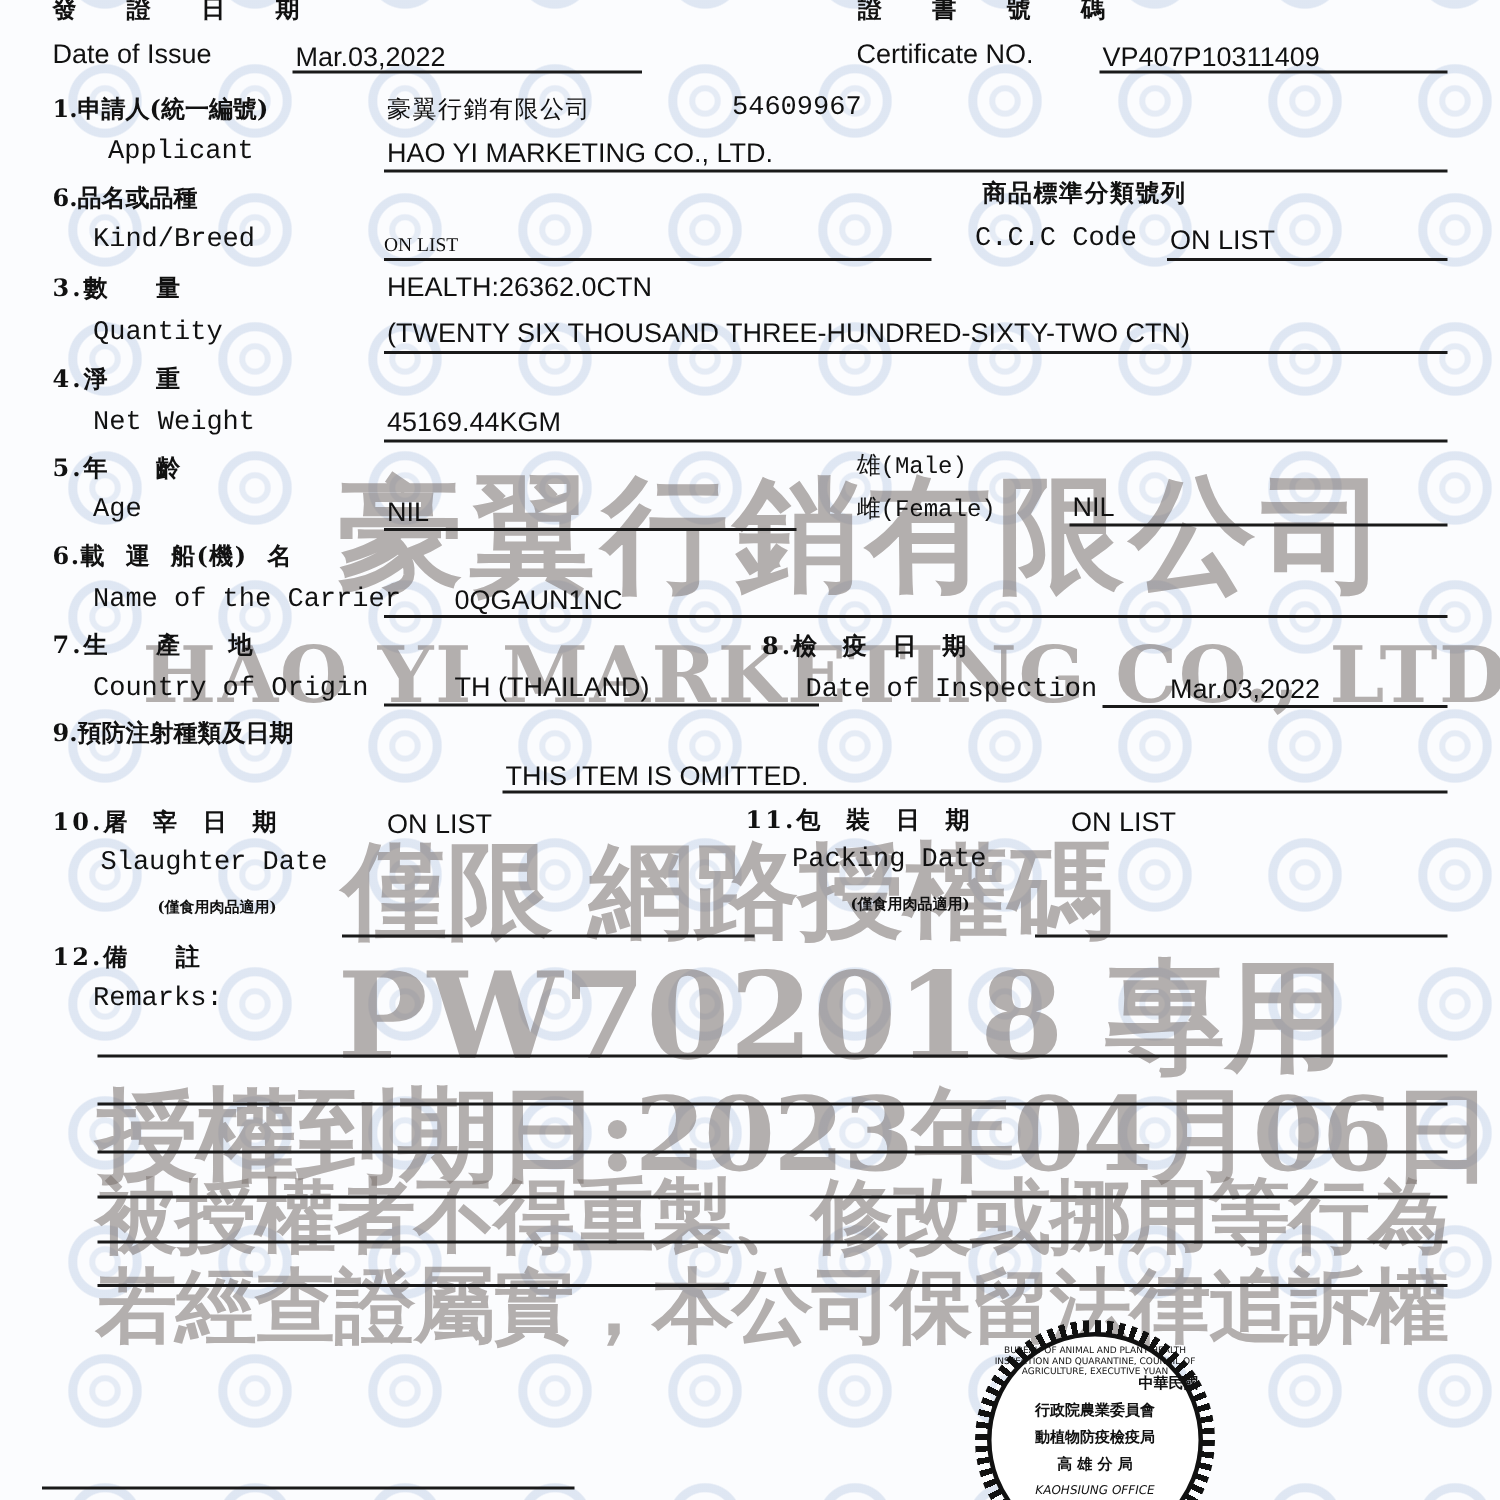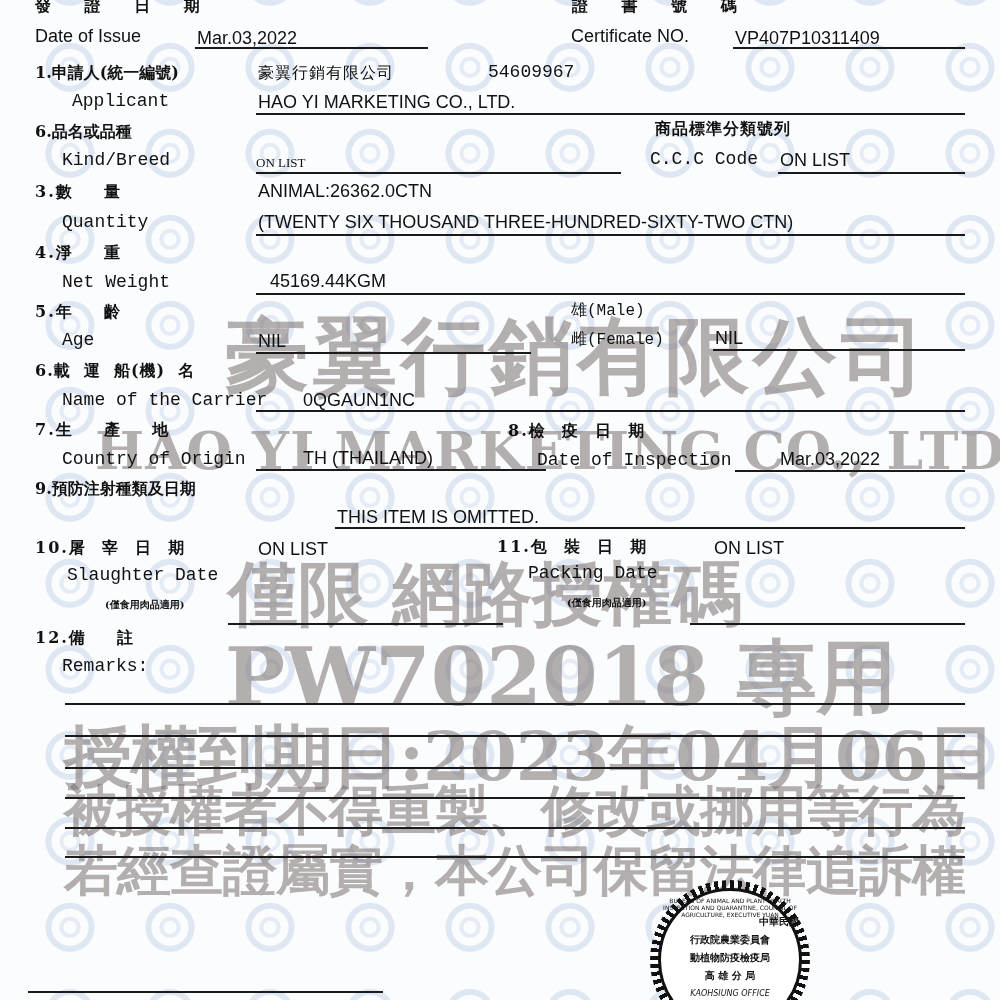--- a/index.html
+++ b/index.html
@@ -62,28 +62,28 @@
   <div class="t zh" style="left:35px;top:122px;letter-spacing:0;">6.品名或品種</div>
   <div class="t zh" style="left:655px;top:119px;letter-spacing:1px;">商品標準分類號列</div>
   <div class="t en-serif" style="left:62px;top:150px;">Kind/Breed</div>
   <div class="t" style="left:256px;top:155px;font-family:'Liberation Serif',serif;font-size:13px;">ON LIST</div>
   <div class="line" style="left:256px;top:172px;width:365px;"></div>
   <div class="t en-serif" style="left:650px;top:149px;">C.C.C Code</div>
   <div class="t val" style="left:780px;top:150px;">ON LIST</div>
   <div class="line" style="left:778px;top:172px;width:187px;"></div>
 
   <div class="t zh" style="left:35px;top:182px;"><span style="white-space:pre;">3.數    量</span></div>
-  <div class="t val" style="left:258px;top:181px;">ANIMAL:26362.0CTN</div>
+  <div class="t val" style="left:258px;top:181px;">HEALTH:26362.0CTN</div>
   <div class="t en-serif" style="left:62px;top:212px;">Quantity</div>
   <div class="t val" style="left:258px;top:212px;">(TWENTY SIX THOUSAND THREE-HUNDRED-SIXTY-TWO CTN)</div>
   <div class="line" style="left:256px;top:234px;width:709px;"></div>
 
   <div class="t zh" style="left:35px;top:243px;white-space:pre;">4.淨    重</div>
   <div class="t en-serif" style="left:62px;top:272px;">Net Weight</div>
-  <div class="t val" style="left:258px;top:271px;margin-left:12px;">45169.44KGM</div>
+  <div class="t val" style="left:258px;top:271px;">45169.44KGM</div>
   <div class="line" style="left:256px;top:293px;width:709px;"></div>
 
   <div class="t zh" style="left:35px;top:302px;white-space:pre;">5.年    齡</div>
   <div class="t en-serif" style="left:62px;top:330px;">Age</div>
   <div class="t val" style="left:258px;top:331px;">NIL</div>
   <div class="line" style="left:256px;top:352px;width:275px;"></div>
   <div class="t en-serif" style="left:571px;top:300px;font-size:16px;">雄(Male)</div>
   <div class="t en-serif" style="left:571px;top:329px;font-size:16px;">雌(Female)</div>
   <div class="t val" style="left:715px;top:328px;">NIL</div>
   <div class="line" style="left:713px;top:349px;width:252px;"></div>

